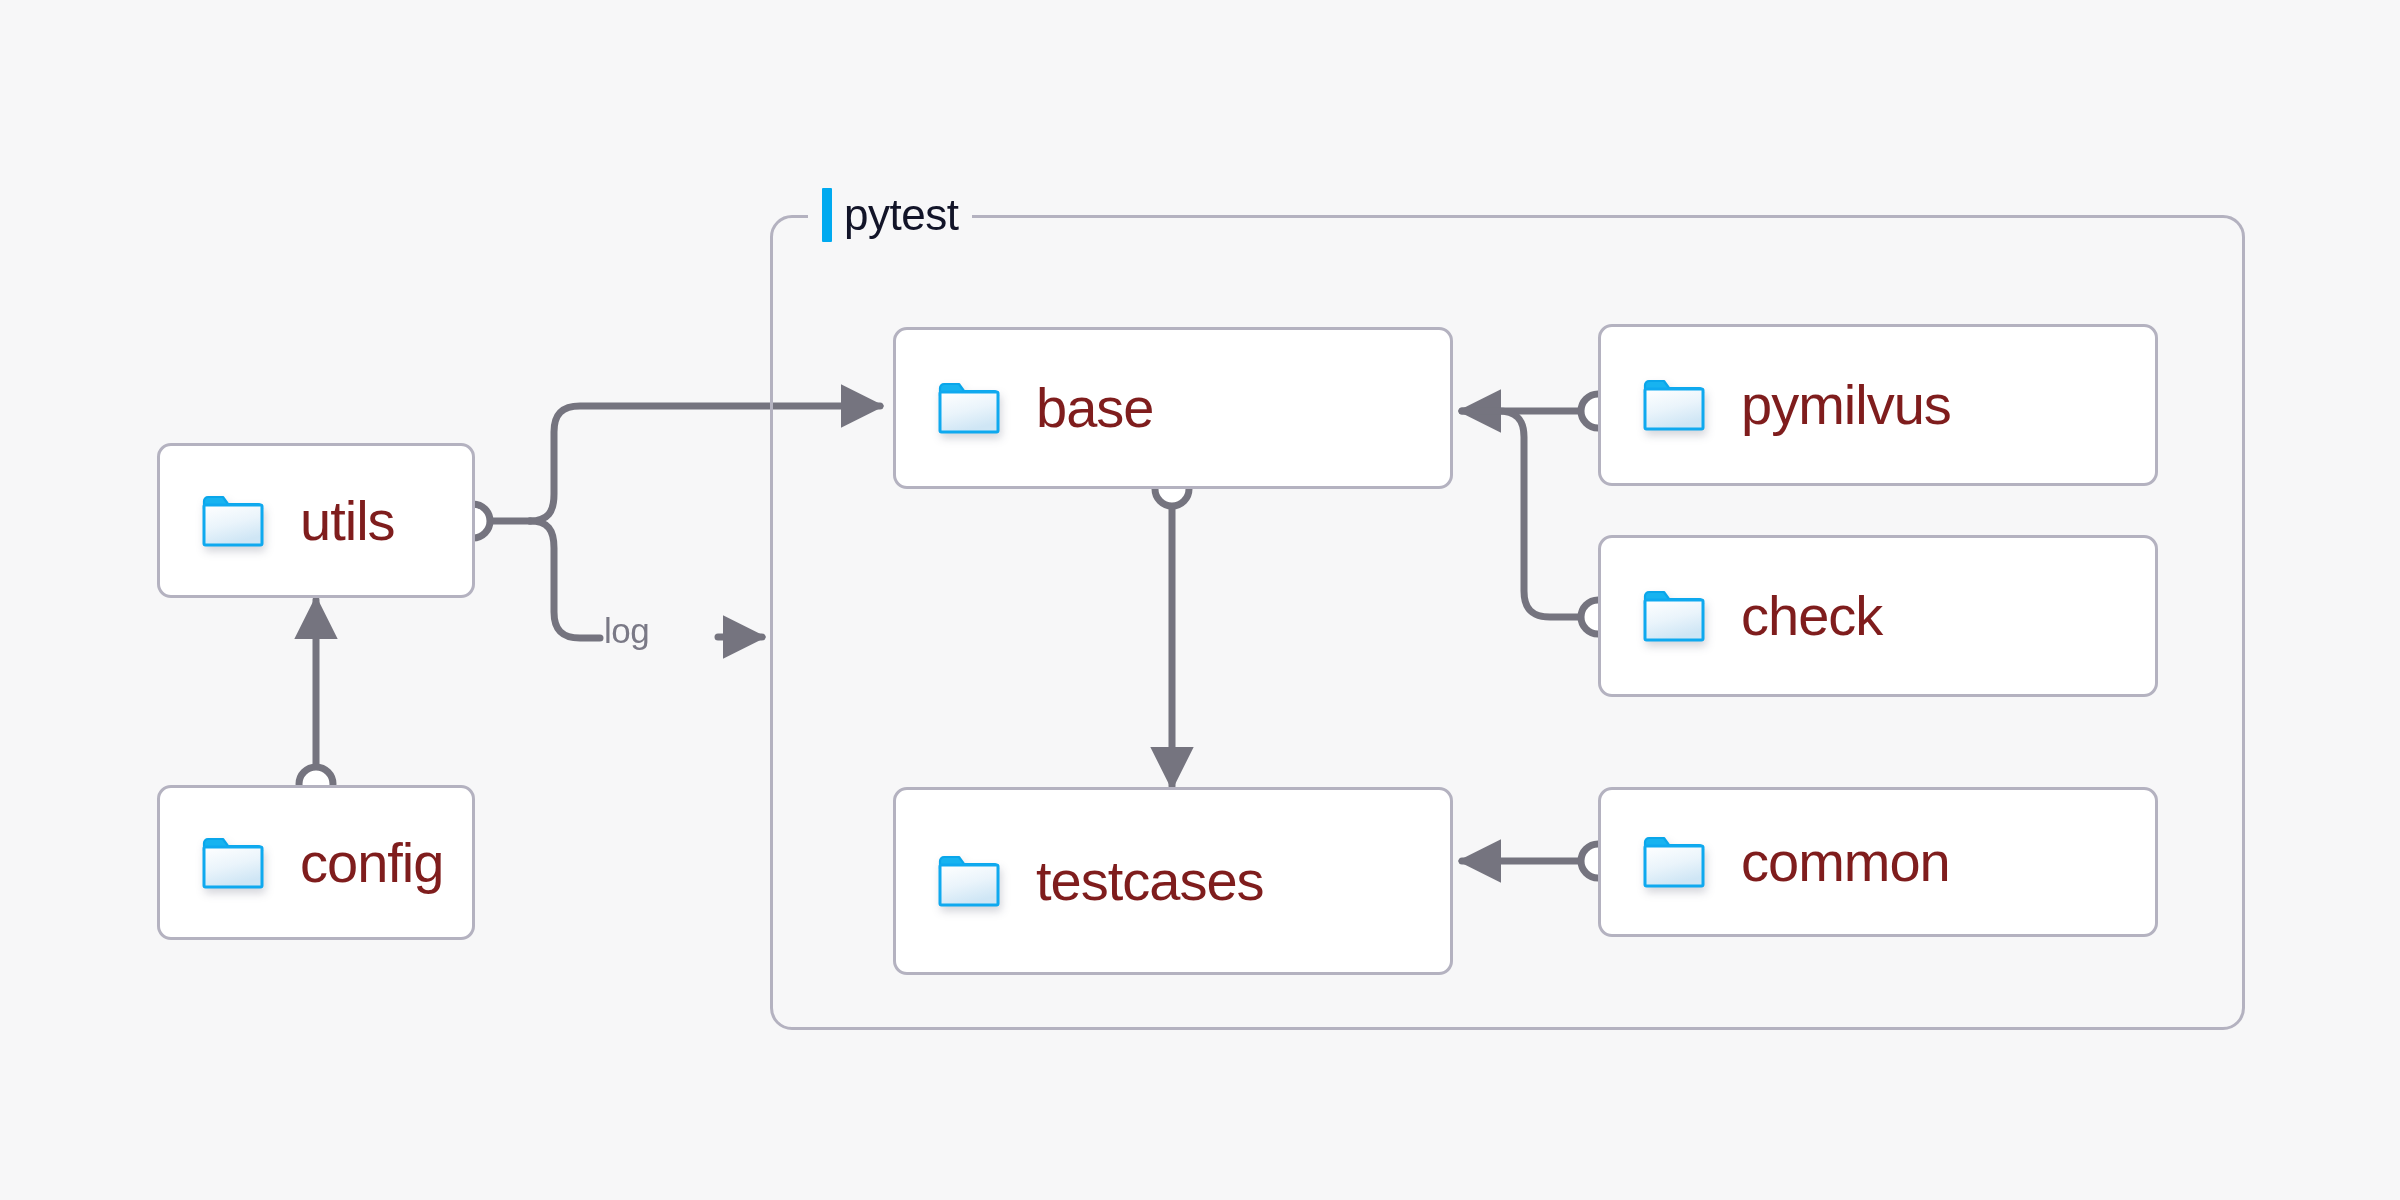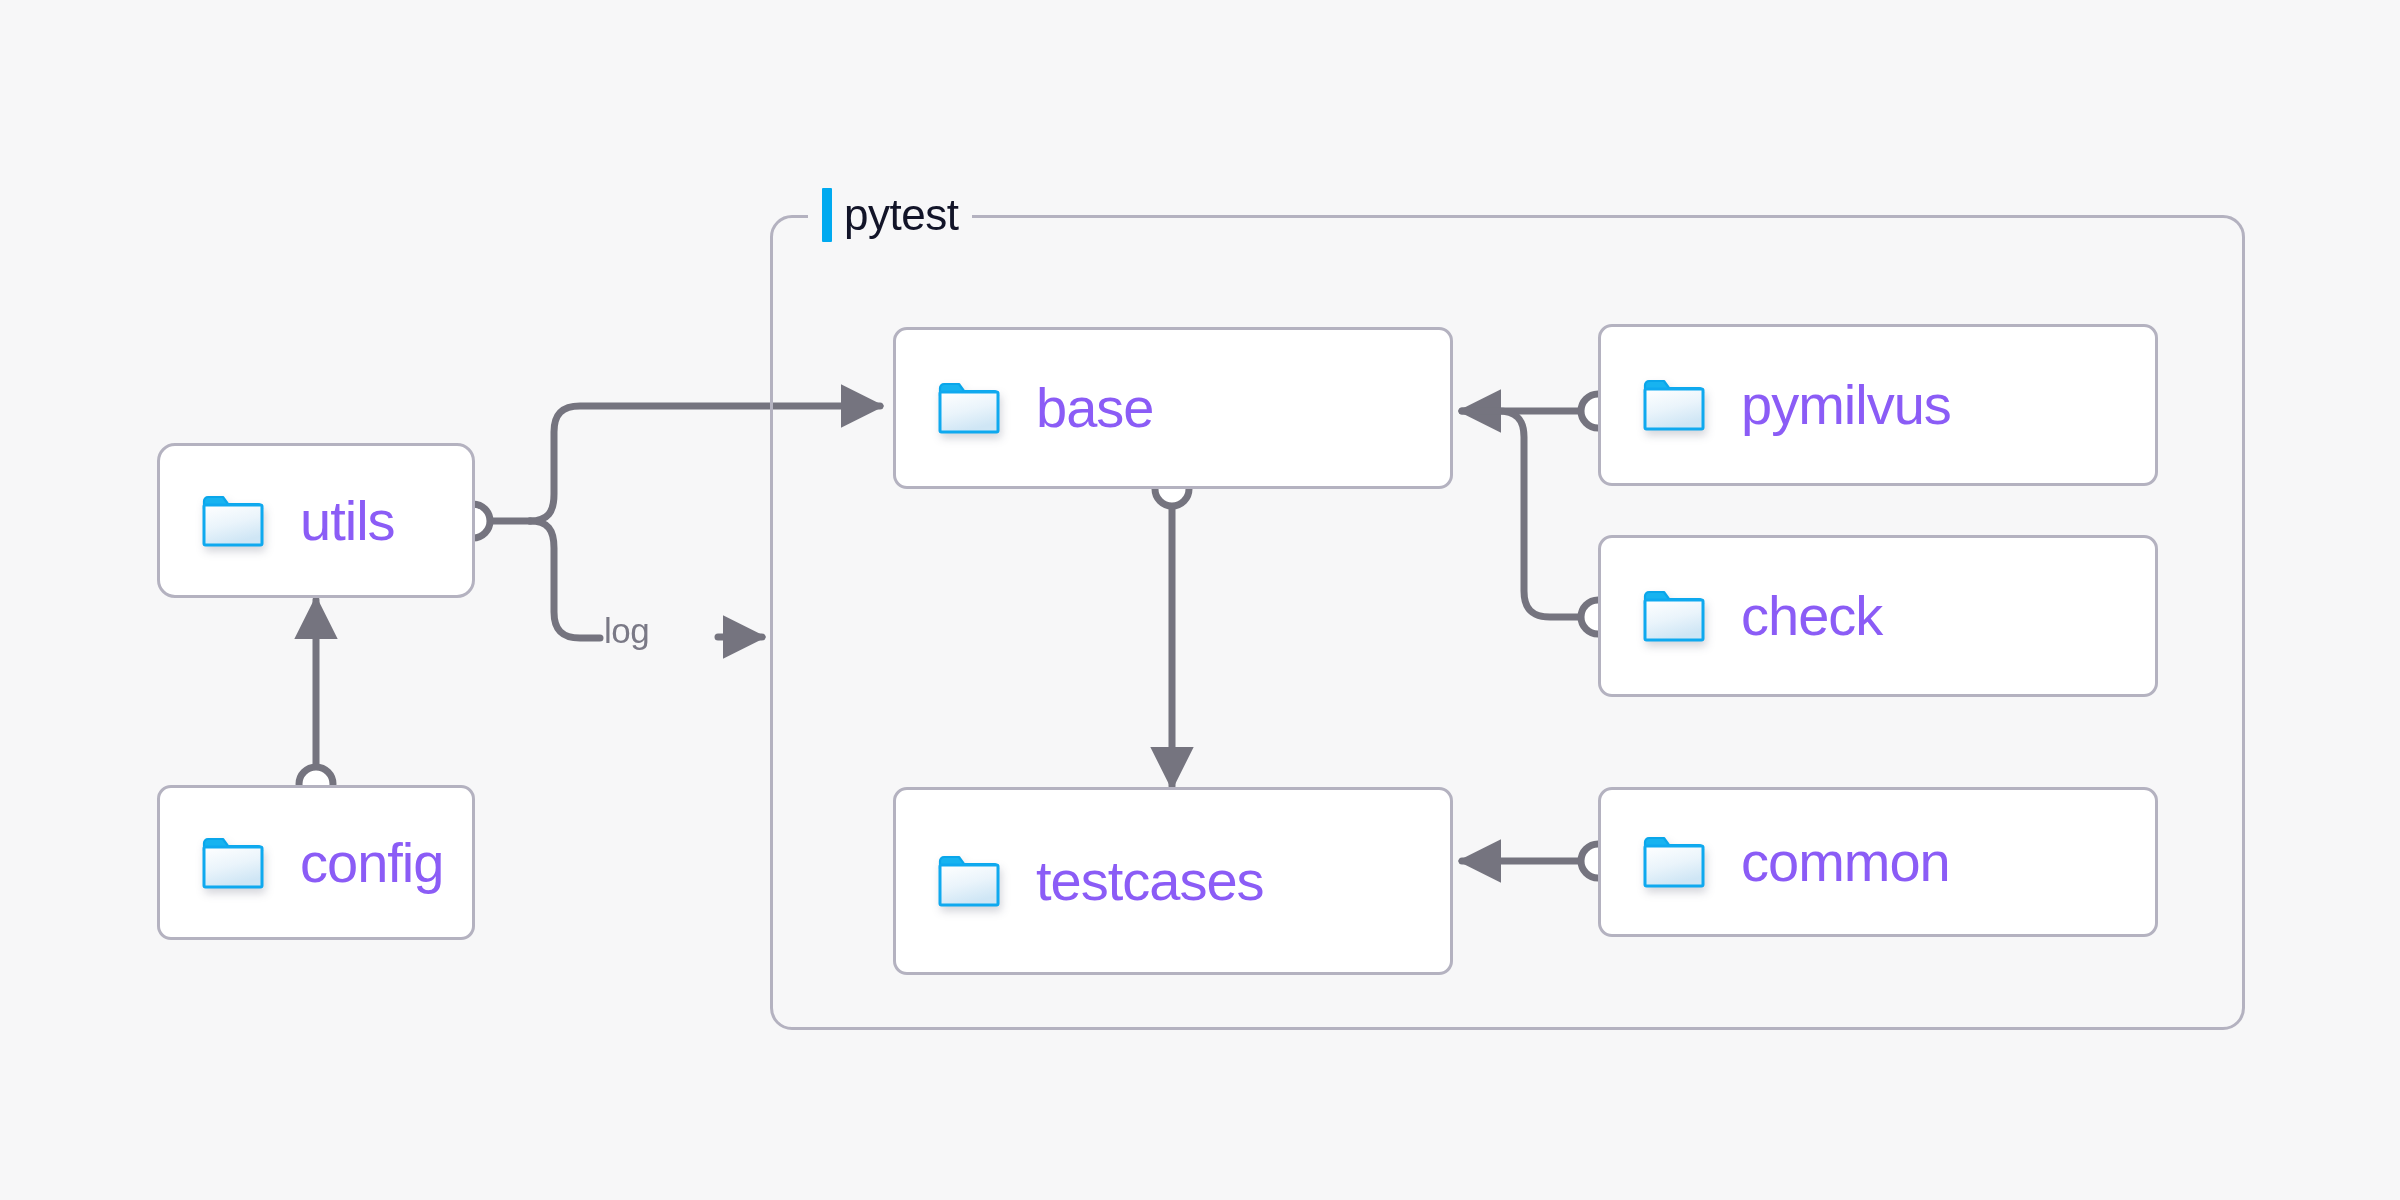--- a/index.html
+++ b/index.html
@@ -65,21 +65,21 @@
     background: #ffffff;
     border: 3px solid #b4b2c0;
     border-radius: 14px;
     display: flex;
     align-items: center;
     padding-left: 42px;
     gap: 36px;
   }
   .node-label {
     font-size: 56px;
-    color: #8b5cf6;
+    color: #7f1d1d;
     letter-spacing: -1px;
     white-space: nowrap;
     line-height: 1;
   }
 
   
   .folder-icon {
     flex: 0 0 auto;
     width: 62px;
     height: 52px;
@@ -150,21 +150,21 @@
 
   <div class="group-box" style="left:770px; top:215px; width:1475px; height:815px;"></div>
 
   <div class="group-label" style="left:808px; top:184px;">
     <span class="group-accent"></span>
     <span class="group-label-text">pytest</span>
   </div>
 
   <span class="edge-label" style="left:604px; top:613px;">log</span>
 
-  <div class="node" style="left:157px; top:443px; width:318px; height:155px;border-radius:18px;">
+  <div class="node" style="left:157px; top:443px; width:318px; height:155px;">
     <svg class="folder-icon" viewBox="0 0 62 52">
       <path d="M2 10 L2 6 A4 4 0 0 1 6 2 L21 2 L26 9 L56 9 A4 4 0 0 1 60 13 L60 14 L2 14 Z" fill="#17b3f0" stroke="#0aa6ea" stroke-width="2.2" stroke-linejoin="round"></path>
       <rect x="2" y="10" width="58" height="40" rx="1.5" fill="url(#folderFill)" stroke="#0fa9ef" stroke-width="3"></rect>
     </svg>
     <span class="node-label">utils</span>
   </div>
 
   <div class="node" style="left:157px; top:785px; width:318px; height:155px;">
     <svg class="folder-icon" viewBox="0 0 62 52">
       <path d="M2 10 L2 6 A4 4 0 0 1 6 2 L21 2 L26 9 L56 9 A4 4 0 0 1 60 13 L60 14 L2 14 Z" fill="#17b3f0" stroke="#0aa6ea" stroke-width="2.2" stroke-linejoin="round"></path>

